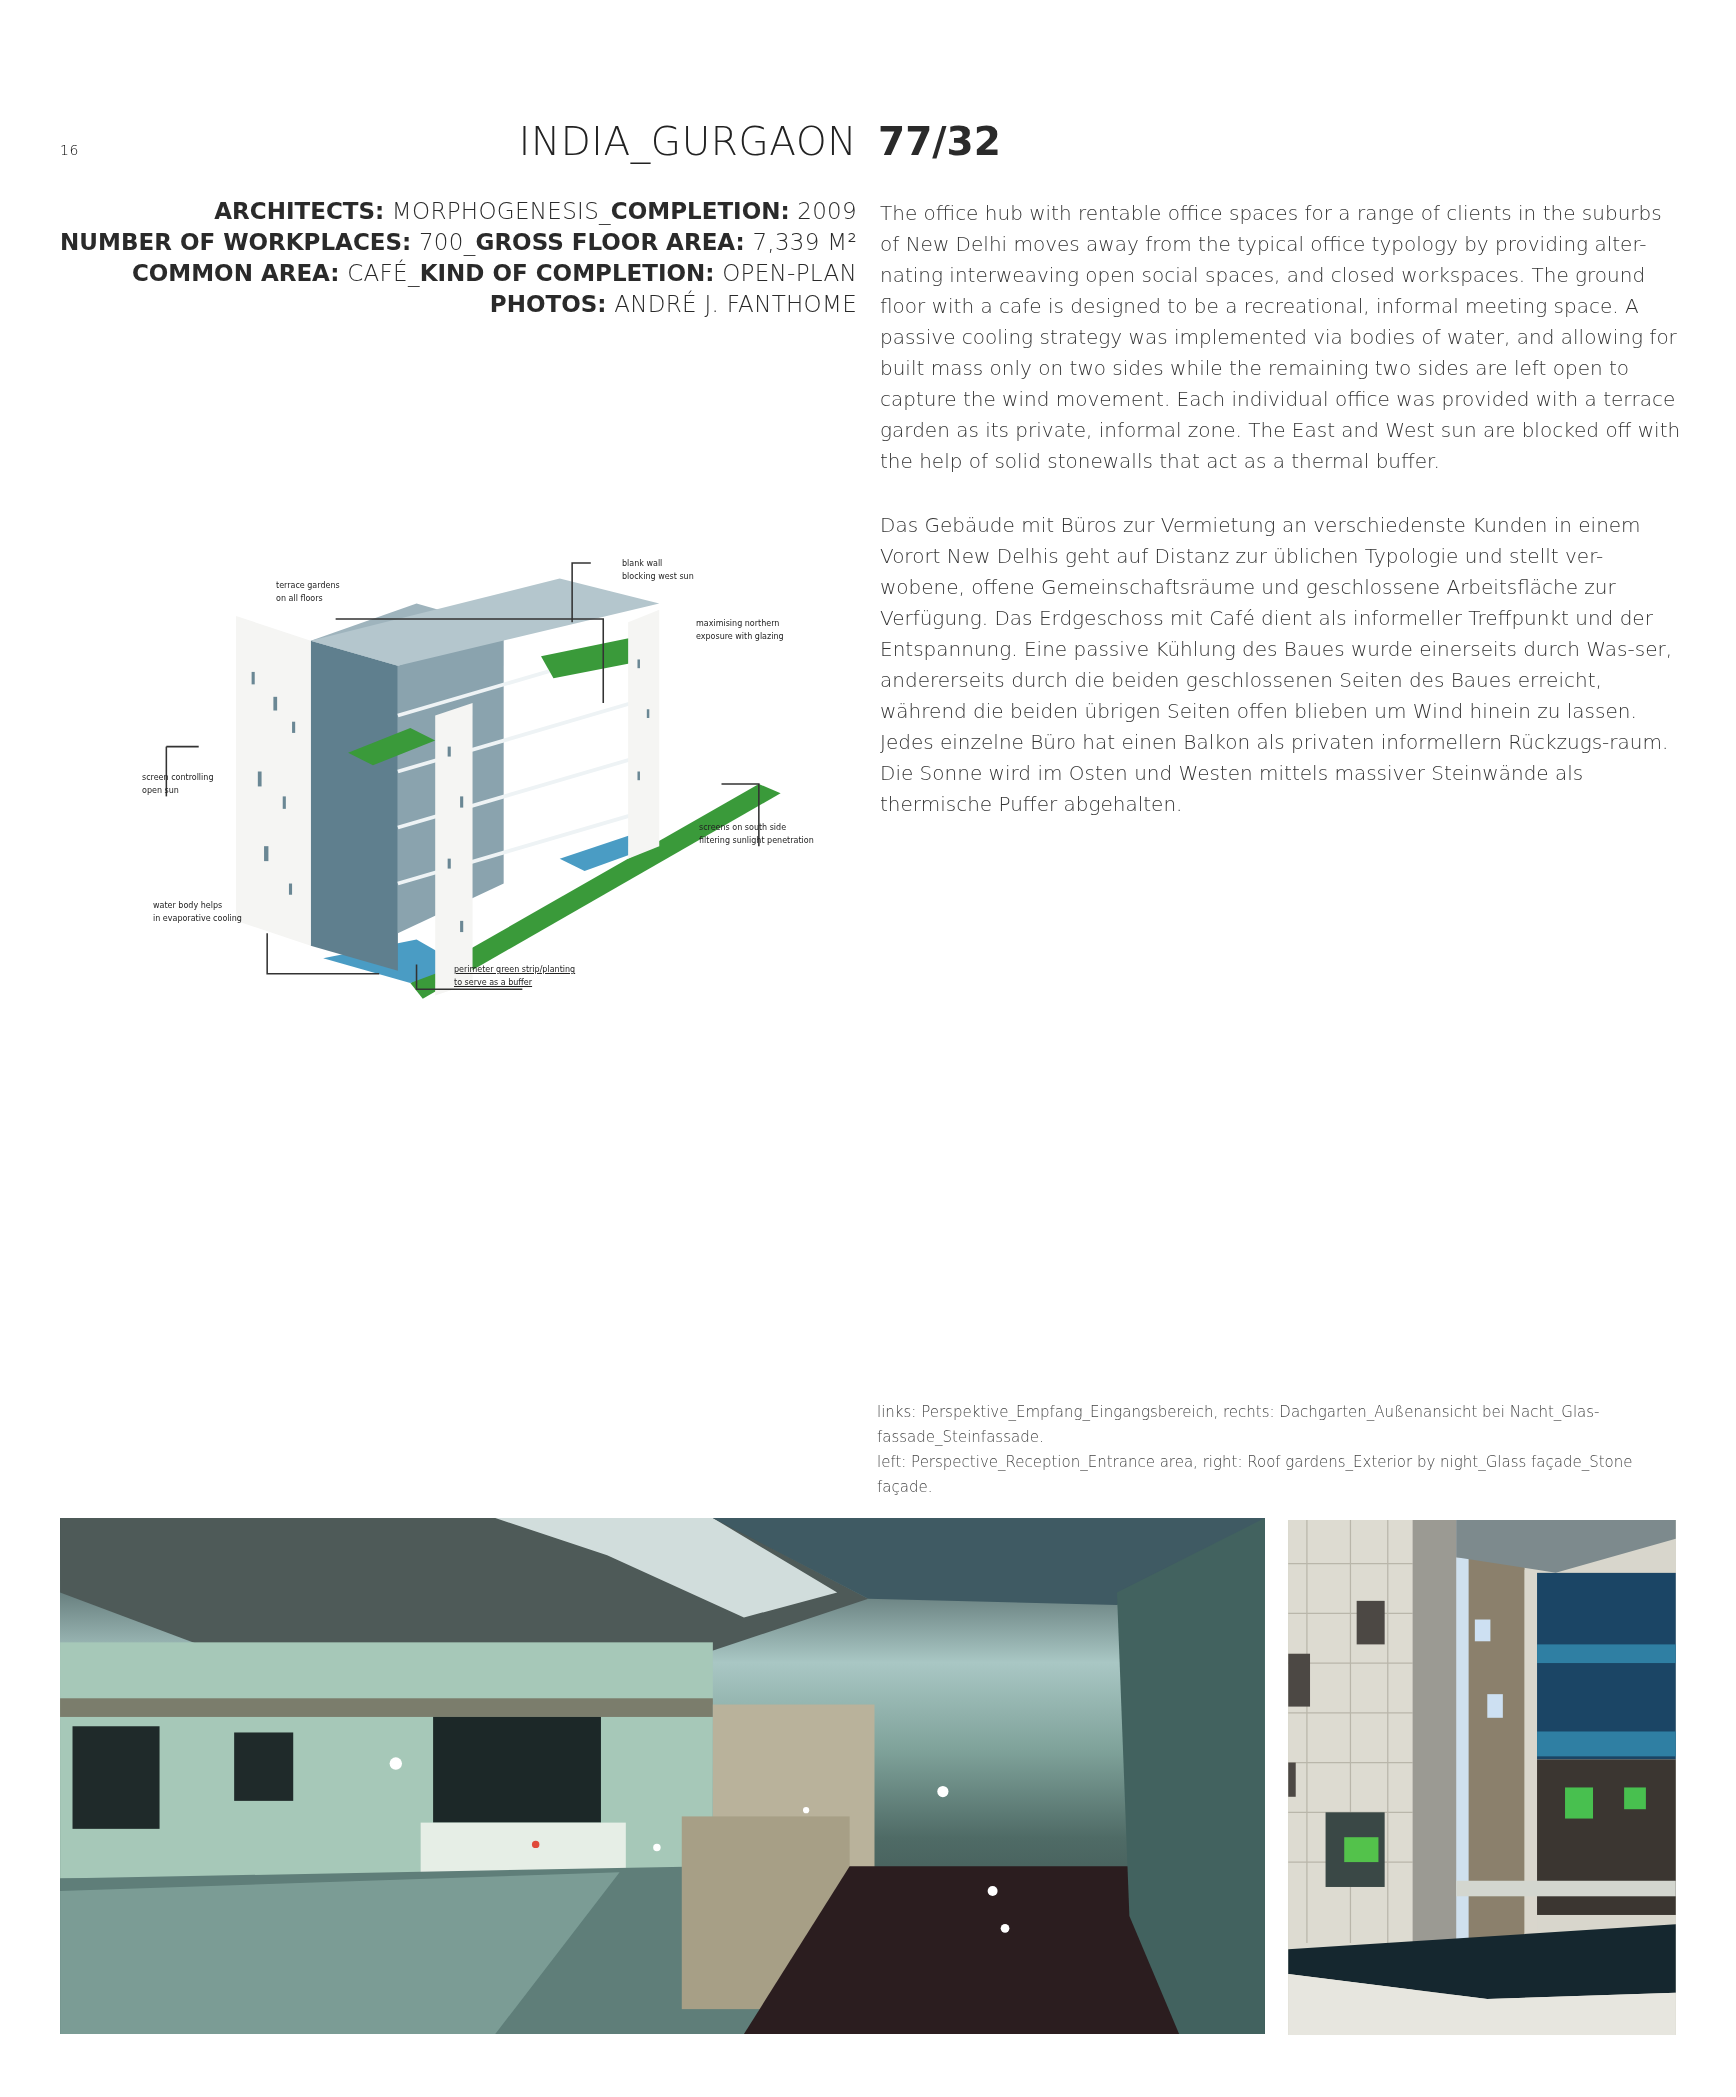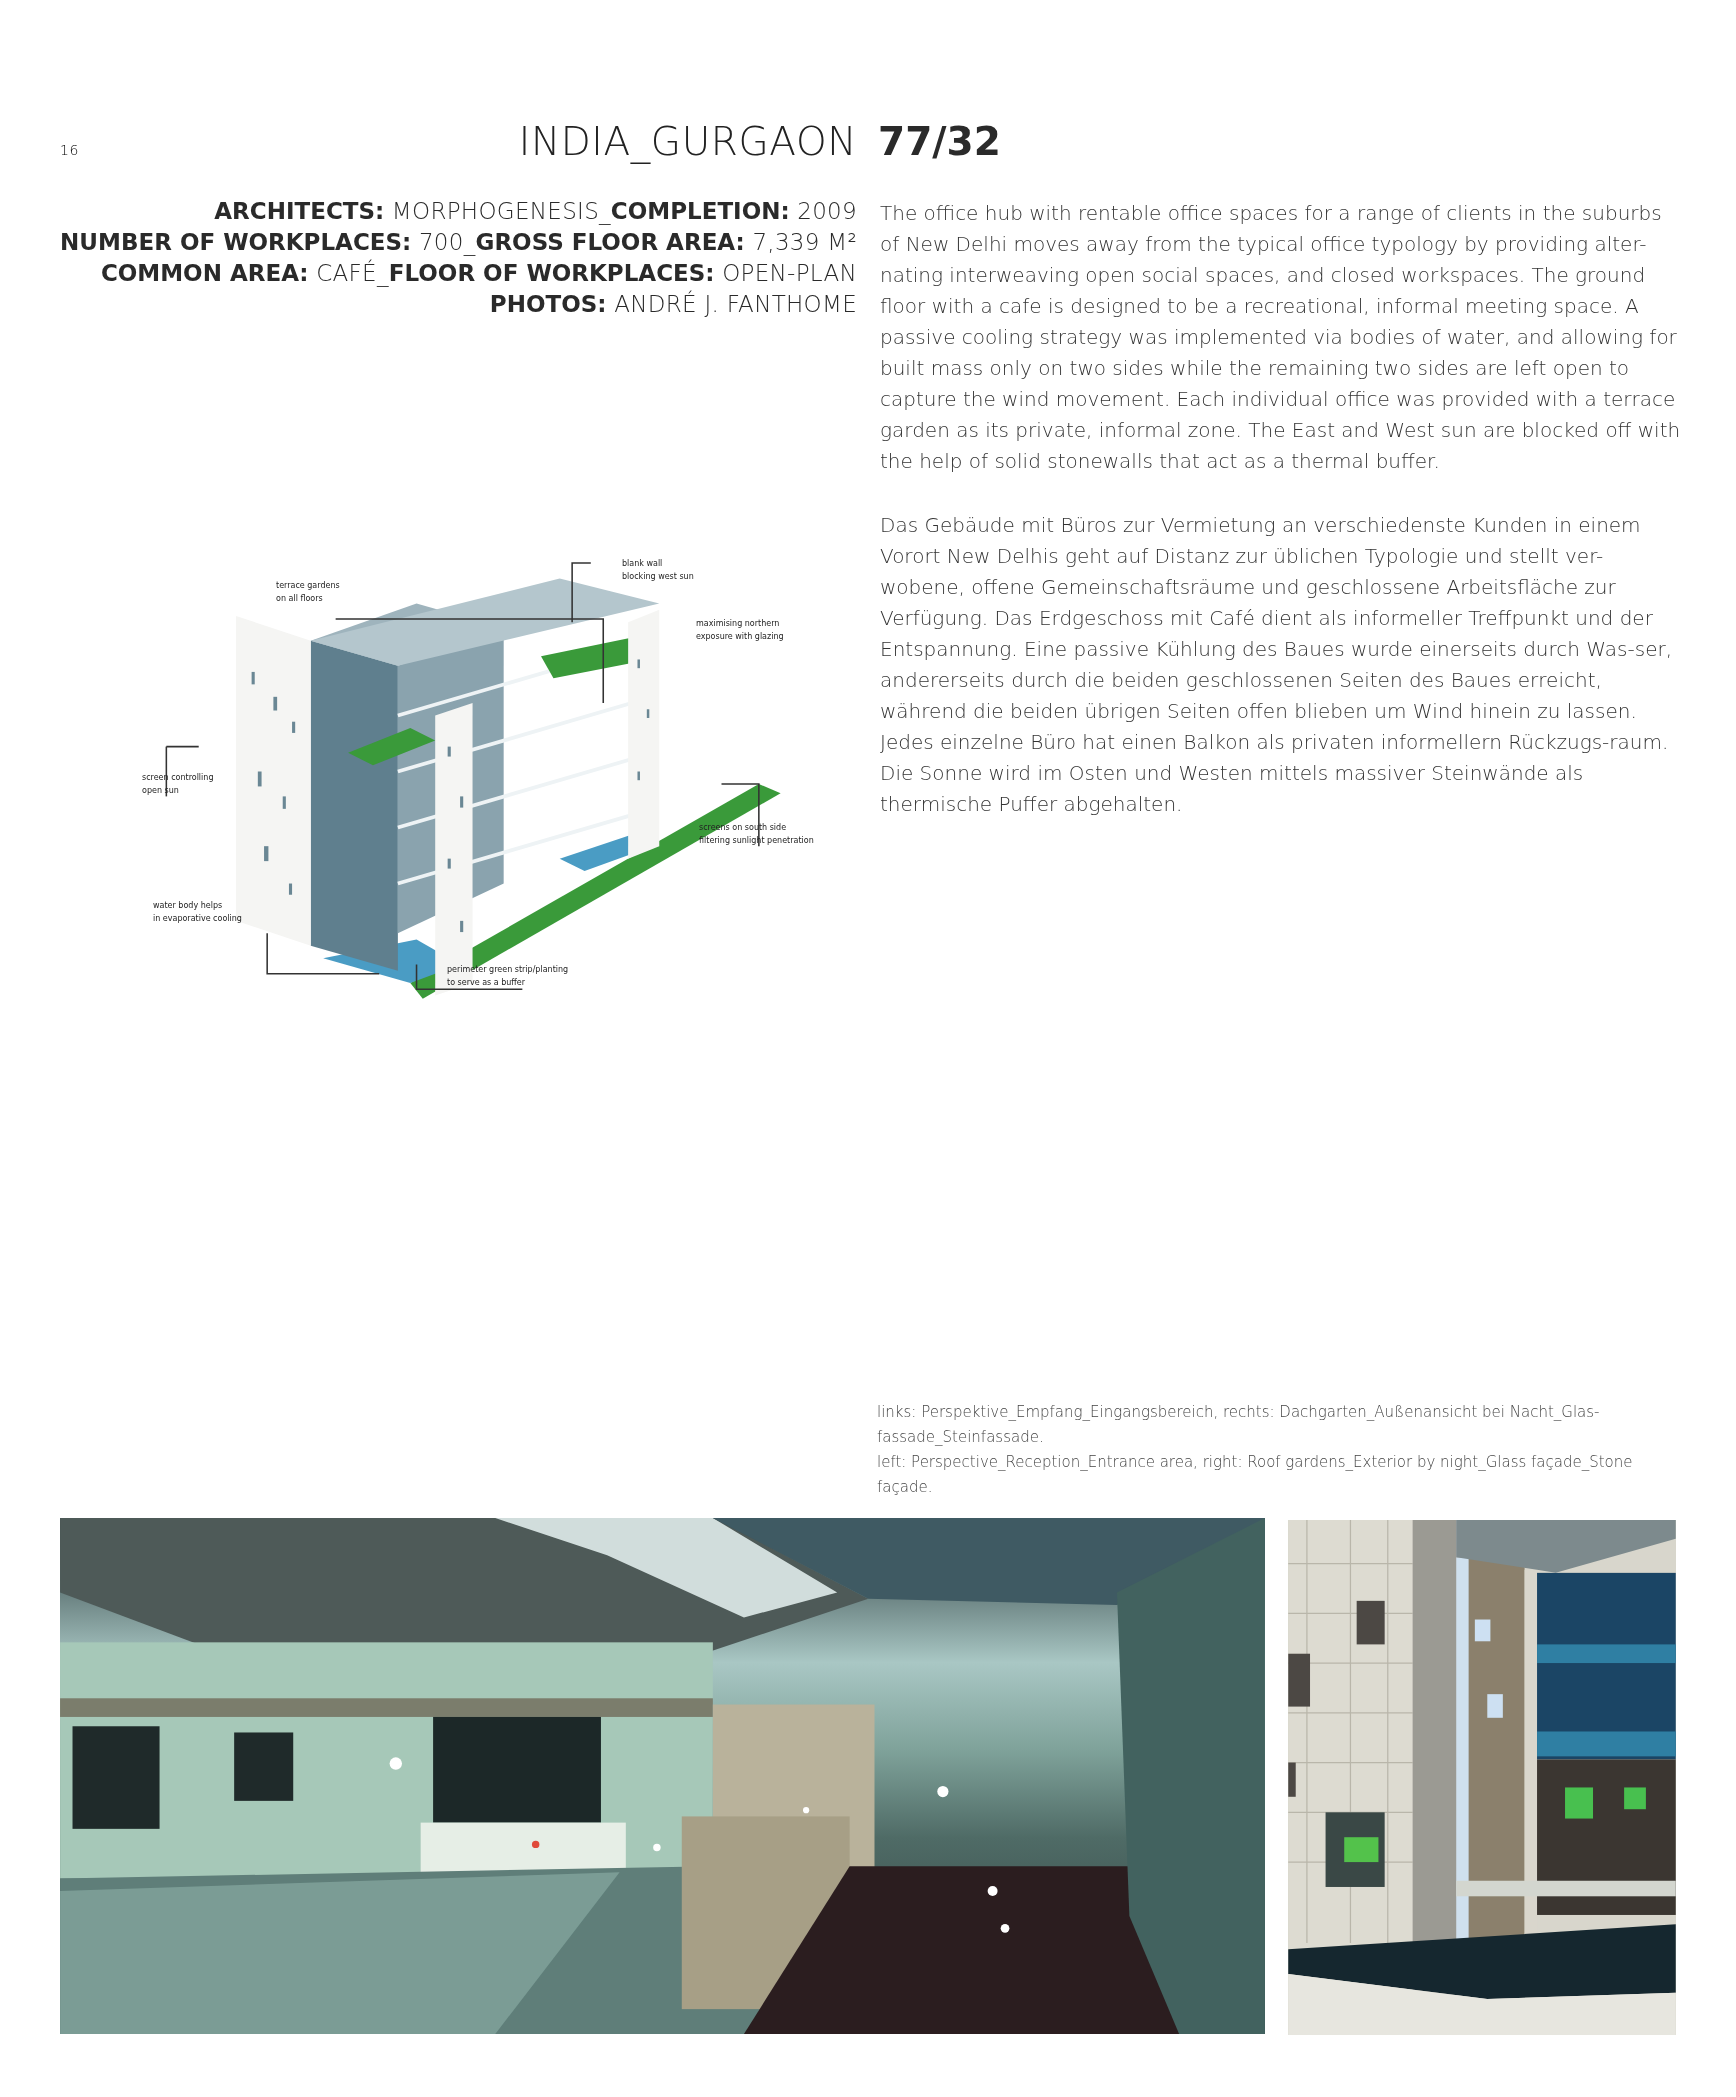--- a/index.html
+++ b/index.html
@@ -52,21 +52,21 @@
 <div class="num">77/32</div>
 
 <div class="facts">
   <div class="row">
     <b>ARCHITECTS:</b><span class="v"> MORPHOGENESIS_</span><b>COMPLETION:</b><span class="v"> 2009</span>
   </div>
   <div class="row">
     <b>NUMBER OF WORKPLACES:</b><span class="v"> 700_</span><b>GROSS FLOOR AREA:</b><span class="v"> 7,339 M²</span>
   </div>
   <div class="row">
-    <b>COMMON AREA:</b><span class="v"> CAFÉ_</span><b>FLOOR OF WORKPLACES:</b><span class="v"> OPEN-PLAN</span>
+    <b>COMMON AREA:</b><span class="v"> CAFÉ_</span><b>KIND OF COMPLETION:</b><span class="v"> OPEN-PLAN</span>
   </div>
   <div class="row">
     <b>PHOTOS:</b><span class="v"> ANDRÉ J. FANTHOME</span>
   </div>
 </div>
 
 <div class="body-en">The office hub with rentable office spaces for a range of clients in the suburbs of New Delhi moves away from the typical office typology by providing alter-nating interweaving open social spaces, and closed workspaces. The ground floor with a cafe is designed to be a recreational, informal meeting space. A passive cooling strategy was implemented via bodies of water, and allowing for built mass only on two sides while the remaining two sides are left open to capture the wind movement. Each individual office was provided with a terrace garden as its private, informal zone. The East and West sun are blocked off with the help of solid stonewalls that act as a thermal buffer.</div>
 <div class="body-de">Das Gebäude mit Büros zur Vermietung an verschiedenste Kunden in einem Vorort New Delhis geht auf Distanz zur üblichen Typologie und stellt ver-wobene, offene Gemeinschaftsräume und geschlossene Arbeitsfläche zur Verfügung. Das Erdgeschoss mit Café dient als informeller Treffpunkt und der Entspannung. Eine passive Kühlung des Baues wurde einerseits durch Was-ser, andererseits durch die beiden geschlossenen Seiten des Baues erreicht, während die beiden übrigen Seiten offen blieben um Wind hinein zu lassen. Jedes einzelne Büro hat einen Balkon als privaten informellern Rückzugs-raum. Die Sonne wird im Osten und Westen mittels massiver Steinwände als thermische Puffer abgehalten.</div>
 
 <div class="diagram">
@@ -141,21 +141,21 @@
     <div>open sun</div>
   </div>
   <div class="lbl" style="left:575px; top:286px;">
     <div>screens on south side</div>
     <div>filtering sunlight penetration</div>
   </div>
   <div class="lbl" style="left:29px; top:364px;">
     <div>water body helps</div>
     <div>in evaporative cooling</div>
   </div>
-  <div class="lbl" style="left:323px; top:428px;">
+  <div class="lbl" style="left:330px; top:428px;text-decoration:underline;">
     <div>perimeter green strip/planting</div>
     <div>to serve as a buffer</div>
   </div>
 </div>
 
 <div class="caption">
   <div>links: Perspektive_Empfang_Eingangsbereich, rechts: Dachgarten_Außenansicht bei Nacht_Glas-fassade_Steinfassade.</div>
   <div>left: Perspective_Reception_Entrance area, right: Roof gardens_Exterior by night_Glass façade_Stone façade.</div>
 </div>
 

